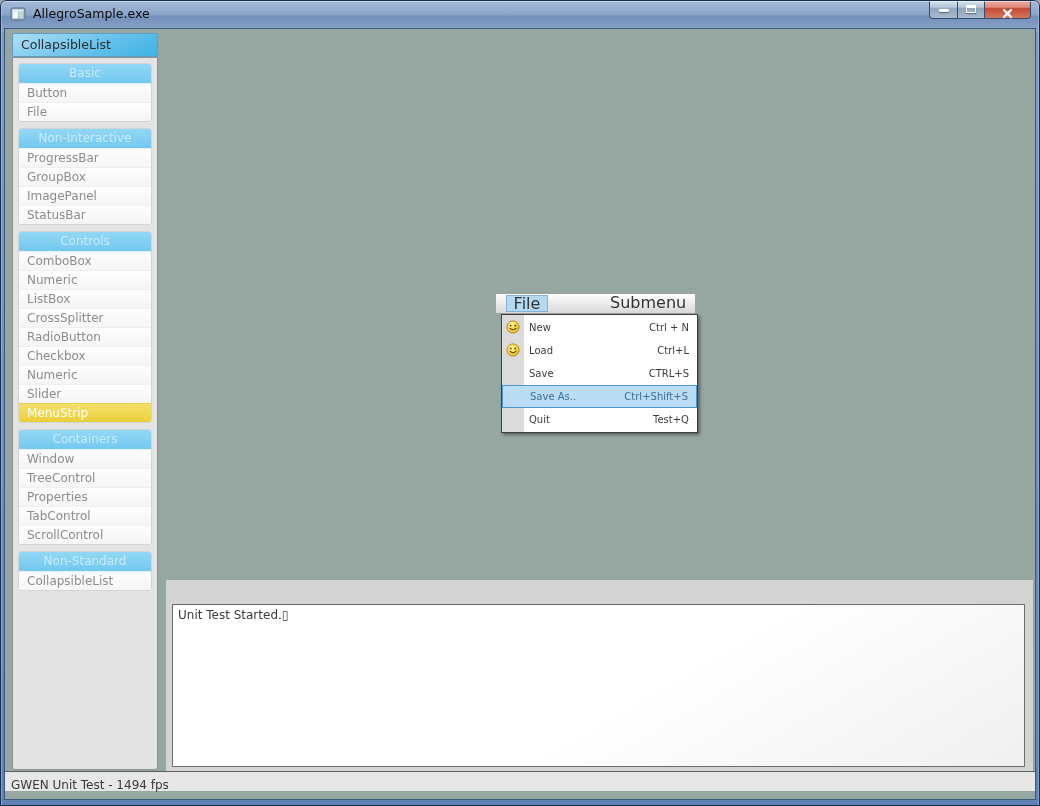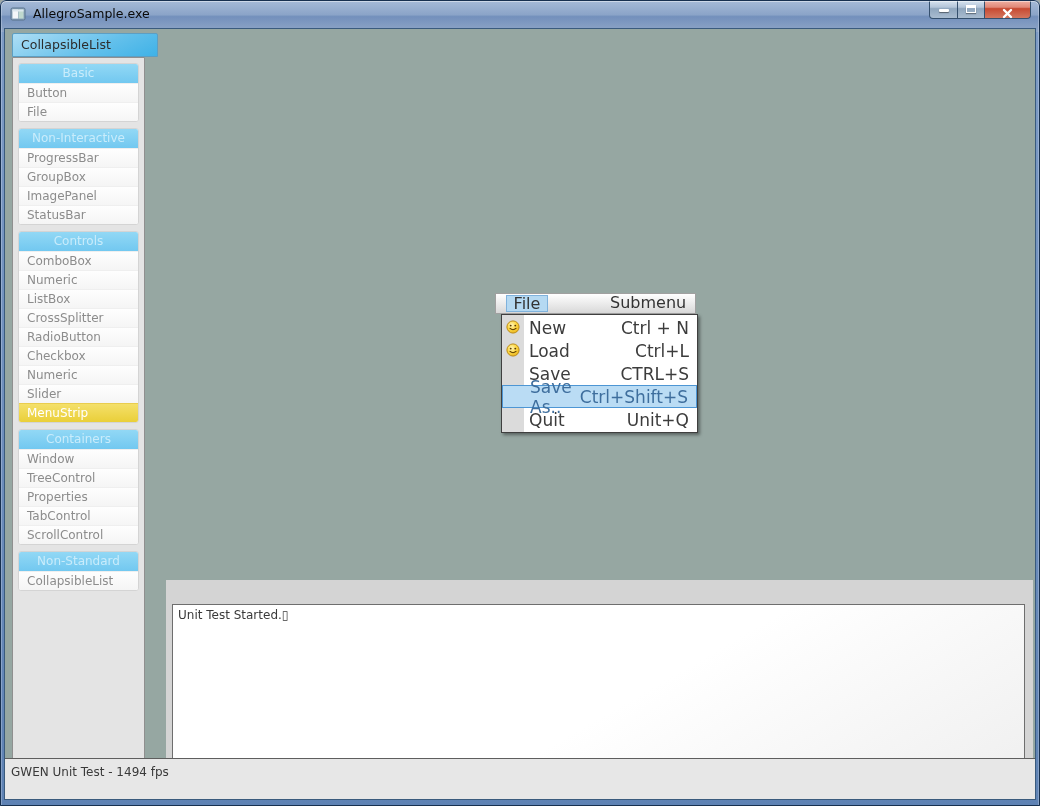--- a/index.html
+++ b/index.html
@@ -32,58 +32,58 @@
 
   
   .client { position:absolute; left:4px; top:28px; width:1032px; height:772px;
     background:#96A7A2; border:1px solid #3A5B7D; }
 
   
   .collapsible-header { position:absolute; left:7px; top:4px; width:146px; height:24px;
     background:linear-gradient(155deg,#AEDEF5 0%, #63C0EB 60%, #3FB2E7 100%);
     border:1px solid #5D9EC2; border-radius:2px 2px 0 0;
     font-size:12.5px; line-height:22px; padding-left:8px; color:#2d2d2d; }
-  .sidebar-panel { position:absolute; left:7px; top:28px; width:133px; height:713px;
+  .sidebar-panel { position:absolute; left:7px; top:28px; width:146px; height:713px;
     background:#E4E4E4; border:1px solid #8F8F8F; border-radius:0 0 3px 3px; padding:5px; }
   .section { background:#fff; border:1px solid #D4D4D4; border-radius:3px; overflow:hidden; margin-bottom:6px; }
   .section-header { height:19px; line-height:19px; text-align:center; font-size:12px; color:#C9ECFB;
     background:linear-gradient(#92D8F5,#72C8F0); }
   .item { height:19px; line-height:19px; padding-left:8px; font-size:12px; color:#8C8C8C;
     background:linear-gradient(#FEFEFE,#F5F5F5); border-top:1px solid #EFEFEF; cursor:default; }
   .item.selected { background:linear-gradient(#F4E06A,#EACF39); color:#FFFFFF; border-top-color:#E9CD4E; }
 
   
   .menubar { position:absolute; left:490px; top:264px; width:201px; height:21px;
     background:linear-gradient(#FFFFFF,#D8D8D8); border:1px solid #A0A0A0; }
   .menu-top { position:absolute; top:1px; height:17px; font-size:16px; color:#333;
     text-align:center; line-height:16px; cursor:default; }
   .menu-top.active { left:10px; width:42px; background:#B5D9F2; border:1px solid #7FB2DC; }
   .menu-top.plain { left:114px; width:68px; }
   .dropdown { position:absolute; left:496px; top:285px; width:197px; height:119px;
     background:#fff; border:1px solid #3F3F3F; box-shadow:2px 2px 3px rgba(0,0,0,.4); padding-top:1px; }
   .gutter { position:absolute; left:0; top:0; bottom:0; width:22px; background:#DBDBDB; z-index:0; }
   .menurow { position:relative; z-index:1; height:23px; display:flex; align-items:center;
-    font-size:17px; color:#3C3C3C; cursor:default; }
+    font-size:10px; color:#3C3C3C; cursor:default; }
   .menurow .row-icon { position:absolute; left:4px; top:4px; width:14px; height:14px; }
   .menurow .row-label { margin-left:27px; }
   .menurow .row-accel { margin-left:auto; margin-right:8px; }
   .menurow.highlighted { background:#BADCF4; border:1px solid #4D96D4; }
   .menurow.highlighted .row-label, .menurow.highlighted .row-accel { color:#3E6E9D; }
 
   
   .dock-backing { position:absolute; left:161px; top:551px; width:867px; height:193px; background:#D4D4D4; }
   .output-header { position:absolute; left:163px; top:551px; width:861px; height:22px;
     background:linear-gradient(100deg,#CDEBF9 0%, #8FD3F1 30%, #41B0E4 75%, #3CACE2 100%);
     border:1px solid #4E4E4E; font-size:12px; line-height:20px; padding-left:6px; color:#333; }
   .output-content { position:absolute; left:167px; top:575px; width:853px; height:163px;
     background:linear-gradient(150deg,#FFFFFF 55%, #F0F0F0 100%);
     border:1px solid #6E6E6E; padding:3px 5px; font-size:12px; color:#3A3A3A; }
 
   
-  .statusbar { position:absolute; left:0; right:0; bottom:0; height:41px; background:#E7E7E7;
+  .statusbar { position:absolute; left:0; right:0; bottom:8px; height:20px; background:#E7E7E7;
     border-top:1px solid #5E5E5E; font-size:12px; color:#3A3A3A; line-height:27px; padding-left:6px; }
 </style>
 </head>
 <body>
 
 <div class="window">
 
   <div class="titlebar">
     <span class="title-icon">
       <svg width="16" height="16" viewBox="0 0 16 16">
@@ -203,21 +203,21 @@
           <div class="menurow">
             <span class="row-label">Save</span>
             <span class="row-accel">CTRL+S</span>
           </div>
           <div class="menurow highlighted">
             <span class="row-label">Save As..</span>
             <span class="row-accel">Ctrl+Shift+S</span>
           </div>
           <div class="menurow">
             <span class="row-label">Quit</span>
-            <span class="row-accel">Unit+Q</span>
+            <span class="row-accel">Test+Q</span>
           </div>
         </div>
     </div>
 
     <div class="dock-backing"></div>
     <div class="output-content">Unit Test Started.▯</div>
 
     <div class="statusbar">
       <span>GWEN Unit Test - 1494 fps</span>
     </div>

